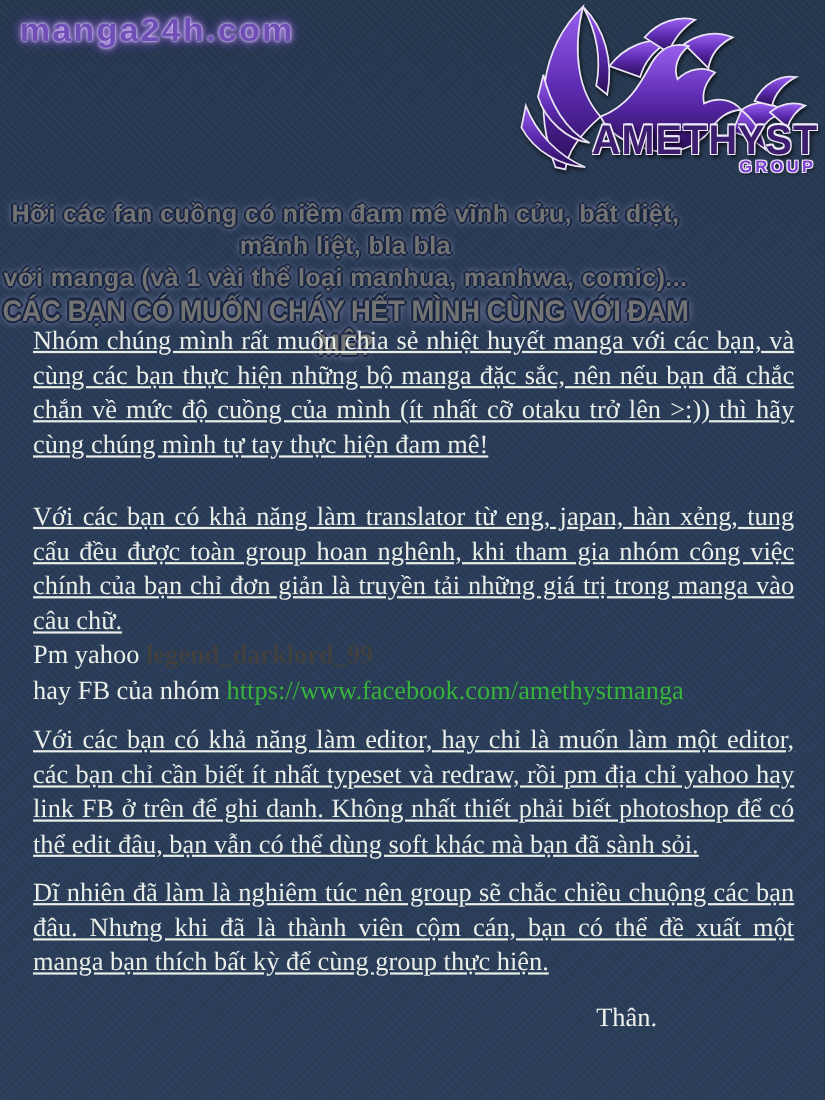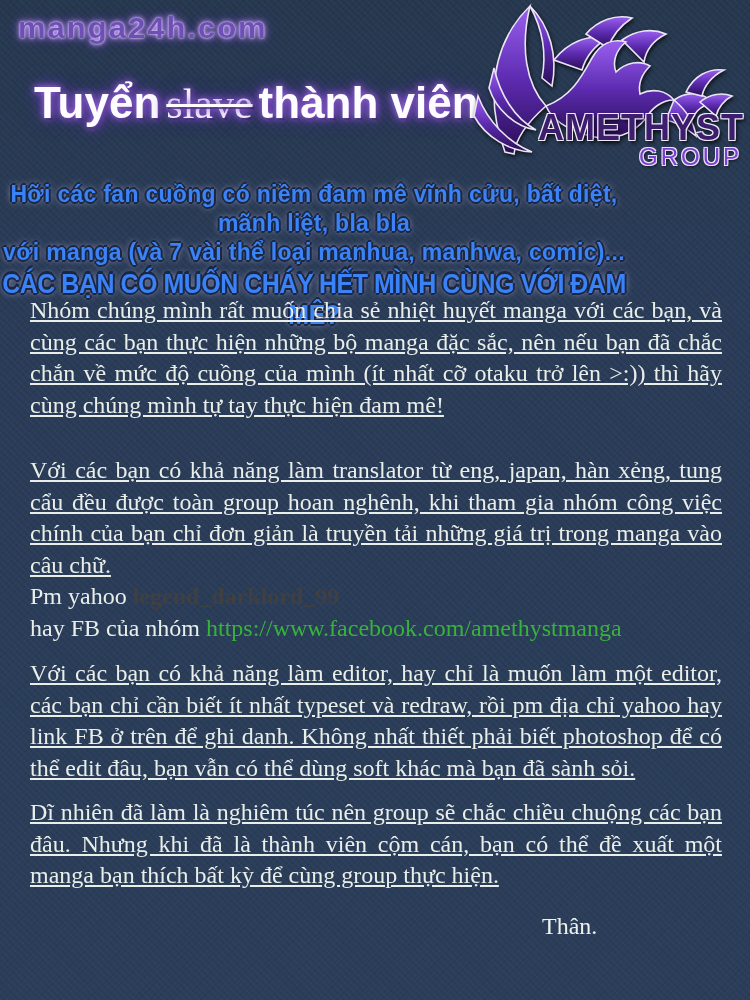--- a/index.html
+++ b/index.html
@@ -38,26 +38,26 @@
   .brand{position:absolute;top:0;right:0;width:300px;height:178px;}
   .brand svg{position:absolute;top:0;left:0;}
   .brand-name{
     position:absolute;top:106px;right:6px;
     font-size:36px;font-weight:bold;letter-spacing:1px;color:#3c1d6e;
     text-shadow:-1px -1px 0 #efeaf8,1px -1px 0 #efeaf8,-1px 1px 0 #efeaf8,1px 1px 0 #efeaf8,2px 3px 4px rgba(0,0,0,0.85);
     transform:scaleY(1.05);
   }
   .brand-sub{
     position:absolute;top:143px;right:8px;
-    font-size:24px;font-weight:normal;letter-spacing:3px;color:#7b3fd0;
+    font-size:15px;font-weight:bold;letter-spacing:3px;color:#7b3fd0;
     text-shadow:-1px -1px 0 #e9e2f6,1px -1px 0 #e9e2f6,-1px 1px 0 #e9e2f6,1px 1px 0 #e9e2f6,1px 2px 3px rgba(0,0,0,0.8);
   }
 
   
-  .intro{position:absolute;top:180px;left:0;width:628px;text-align:center;color:#3b82f6;}
+  .intro{position:absolute;top:180px;left:0;width:628px;text-align:center;color:#737373;}
   .intro-line{
     font-size:23px;font-weight:bold;line-height:29px;letter-spacing:0.3px;
     text-shadow:-2px 0 0 #1a2742,2px 0 0 #1a2742,0 -2px 0 #1a2742,0 2px 0 #1a2742,
                 -1px -1px 0 #1a2742,1px 1px 0 #1a2742,0 0 7px #c9bde6;
   }
   .intro-caps{
     margin-top:3px;font-size:25px;font-weight:bold;letter-spacing:-0.5px;line-height:29px;
     transform:scaleY(1.08);
     text-shadow:-2px 0 0 #1a2742,2px 0 0 #1a2742,0 -2px 0 #1a2742,0 2px 0 #1a2742,
                 -1px -1px 0 #1a2742,1px 1px 0 #1a2742,0 0 7px #c9bde6;
@@ -81,21 +81,20 @@
     font-size:24px;line-height:36px;color:#eef2ee;
   }
 </style>
 </head>
 <body>
 
 <div class="page">
 
   <div class="site-logo">manga24h.com</div>
 
-  <div class="title"><span>Tuyển</span><span class="struck">slave</span><span>thành viên</span></div>
 
   <div class="brand">
     <svg width="300" height="178" viewBox="0 0 300 178">
       <defs>
         <linearGradient id="dg" x1="0" y1="0" x2="0" y2="1">
           <stop offset="0" stop-color="#9a5ff0"></stop>
           <stop offset="0.5" stop-color="#5c2bb0"></stop>
           <stop offset="1" stop-color="#2a0d55"></stop>
         </linearGradient>
       </defs>
@@ -120,21 +119,21 @@
         <path d="M236,92 C244,76 258,68 274,70 C262,76 254,86 252,96 Z"></path>
         <path d="M250,102 C260,94 272,92 282,96 C274,100 268,108 266,116 Z"></path>
       </g>
     </svg>
     <div class="brand-name">AMETHYST</div>
     <div class="brand-sub">GROUP</div>
   </div>
 
   <div class="intro">
     <div class="intro-line">Hỡi các fan cuồng có niềm đam mê vĩnh cửu, bất diệt, mãnh liệt, bla bla</div>
-    <div class="intro-line">với manga (và 7 vài thể loại manhua, manhwa, comic)...</div>
+    <div class="intro-line">với manga (và 1 vài thể loại manhua, manhwa, comic)...</div>
     <div class="intro-caps">CÁC BẠN CÓ MUỐN CHÁY HẾT MÌNH CÙNG VỚI ĐAM MÊ?</div>
   </div>
 
   <div class="content">
     <p class="p1">Nhóm chúng mình rất muốn chia sẻ nhiệt huyết manga với các bạn, và cùng các bạn thực hiện những bộ manga đặc sắc, nên nếu bạn đã chắc chắn về mức độ cuồng của mình (ít nhất cỡ otaku trở lên &gt;:)) thì hãy cùng chúng mình tự tay thực hiện đam mê!</p>
     <p>Với các bạn có khả năng làm translator từ eng, japan, hàn xẻng, tung cẩu đều được toàn group hoan nghênh, khi tham gia nhóm công việc chính của bạn chỉ đơn giản là truyền tải những giá trị trong manga vào câu chữ.</p>
     <div class="line"><span>Pm yahoo</span>
       <span class="handle">legend_darklord_99</span></div>
     <div class="line fbline"><span>hay FB của nhóm</span>
       <a class="link">https://www.facebook.com/amethystmanga</a></div>

